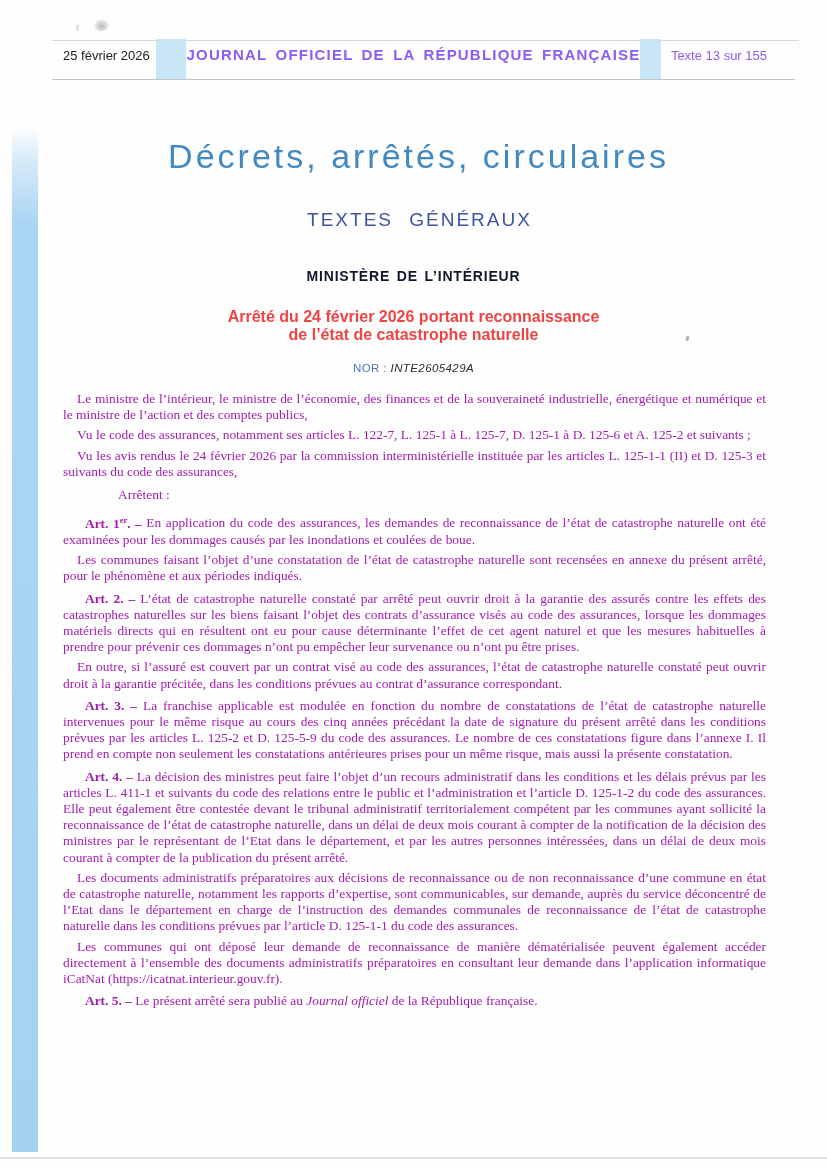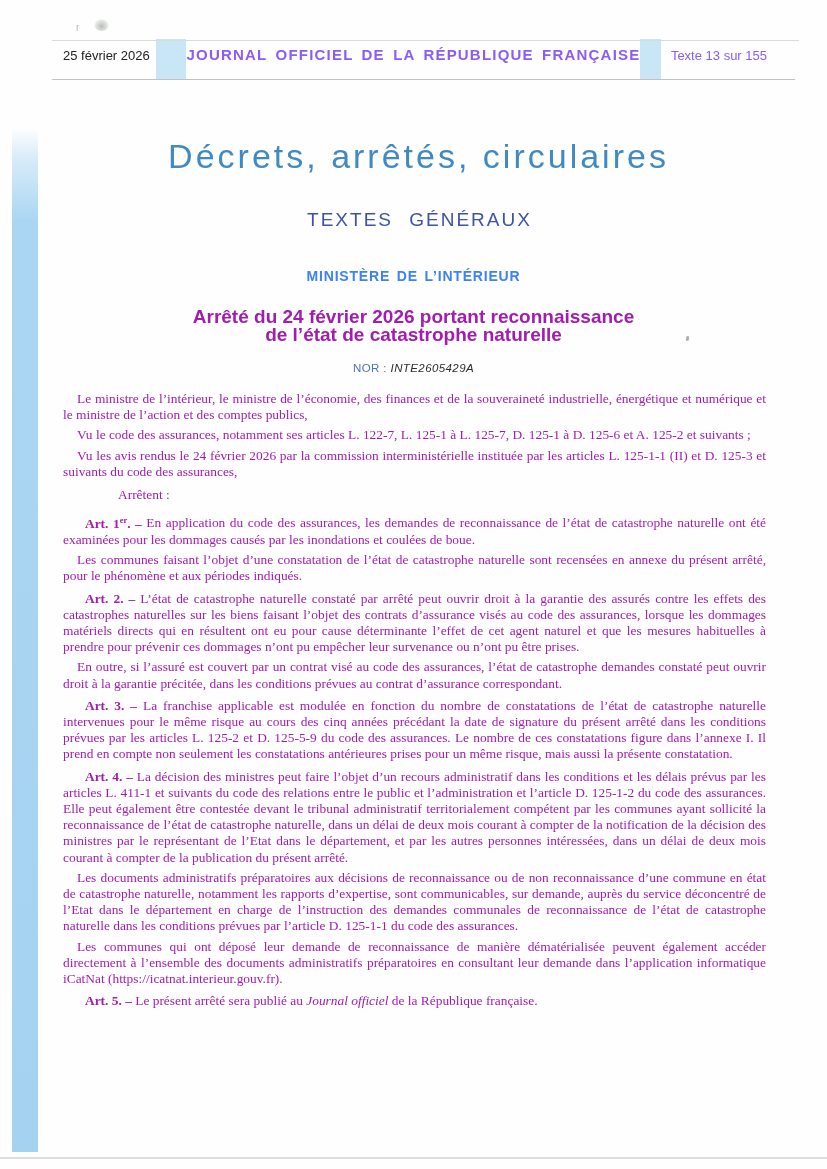--- a/index.html
+++ b/index.html
@@ -56,21 +56,21 @@
     font-size: 15px; font-weight: 700; letter-spacing: 1.2px;
     word-spacing: 3px;
   }
   .hdr-texte { right: 60px; top: 48px; font-size: 13px; color: #8b5cf6; }
 
   
   .centered { position: absolute; left: 0; right: 0; text-align: center; font-family: "Liberation Sans", sans-serif; }
   .doc-title { top: 137px; font-size: 34px; letter-spacing: 3px; font-weight: 500; margin-left: 10px; }
   .doc-subtitle { top: 209px; font-size: 19px; letter-spacing: 2px; word-spacing: 9px; font-weight: 500; padding-left: 12px; }
   .ministry { top: 268px; font-size: 14px; font-weight: 700; letter-spacing: 0.8px; word-spacing: 2px; }
-  .decree-title { top: 308px; font-size: 19px; font-weight: 700; color: #a21caf; line-height: 18px; }
+  .decree-title { top: 308px; font-size: 16px; font-weight: 700; color: #ef4444; line-height: 18px; }
   .nor-line { top: 362px; font-size: 11.5px; letter-spacing: 0.4px; }
   .nor-line .nor-value { font-style: italic; color: #2c2c2e; }
 
   
   .doc-body {
     position: absolute; left: 63px; top: 391px; width: 703px;
     font-size: 13.4px; line-height: 16.2px; text-align: justify;
     color: #a21caf;
   }
   .doc-body p { margin: 0 0 4px 0; text-indent: 14px; }
@@ -93,38 +93,38 @@
 <div class="rule header-top"></div>
 <div class="rule header-bottom"></div>
 <div class="rule page-bottom"></div>
 
 <div class="hdr-text hdr-date">25 février 2026</div>
 <div class="hdr-text hdr-journal" style="color:#8b5cf6">JOURNAL OFFICIEL DE LA RÉPUBLIQUE FRANÇAISE</div>
 <div class="hdr-text hdr-texte">Texte 13 sur 155</div>
 
 <div class="centered doc-title" style="color:#4189c2">Décrets, arrêtés, circulaires</div>
 <div class="centered doc-subtitle" style="color:#3e53a4">TEXTES GÉNÉRAUX</div>
-<div class="centered ministry" style="color:#3b82f6">MINISTÈRE DE L’INTÉRIEUR</div>
+<div class="centered ministry" style="color:#0f172a">MINISTÈRE DE L’INTÉRIEUR</div>
 <div class="centered decree-title">
   <div>Arrêté du 24 février 2026 portant reconnaissance</div>
   <div>de l’état de catastrophe naturelle</div>
 </div>
 <div class="centered nor-line"><span style="color:#4a74bb">NOR :</span> <span class="nor-value">INTE2605429A</span></div>
 
 <div class="doc-body">
   <p>Le ministre de l’intérieur, le ministre de l’économie, des finances et de la souveraineté industrielle, énergétique et numérique et le ministre de l’action et des comptes publics,</p>
   <p>Vu le code des assurances, notamment ses articles L. 122-7, L. 125-1 à L. 125-7, D. 125-1 à D. 125-6 et A. 125-2 et suivants ;</p>
   <p>Vu les avis rendus le 24 février 2026 par la commission interministérielle instituée par les articles L. 125-1-1 (II) et D. 125-3 et suivants du code des assurances,</p>
   <p class="enacting">Arrêtent :</p>
 
   <p class="art"><span class="art-label"><span>Art. 1</span><sup>er</sup><span>. –</span></span> <span>En application du code des assurances, les demandes de reconnaissance de l’état de catastrophe naturelle ont été examinées pour les dommages causés par les inondations et coulées de boue.</span></p>
   <p>Les communes faisant l’objet d’une constatation de l’état de catastrophe naturelle sont recensées en annexe du présent arrêté, pour le phénomène et aux périodes indiqués.</p>
 
   <p class="art"><span class="art-label">Art. 2. –</span> <span>L’état de catastrophe naturelle constaté par arrêté peut ouvrir droit à la garantie des assurés contre les effets des catastrophes naturelles sur les biens faisant l’objet des contrats d’assurance visés au code des assurances, lorsque les dommages matériels directs qui en résultent ont eu pour cause déterminante l’effet de cet agent naturel et que les mesures habituelles à prendre pour prévenir ces dommages n’ont pu empêcher leur survenance ou n’ont pu être prises.</span></p>
-  <p>En outre, si l’assuré est couvert par un contrat visé au code des assurances, l’état de catastrophe demandes constaté peut ouvrir droit à la garantie précitée, dans les conditions prévues au contrat d’assurance correspondant.</p>
+  <p>En outre, si l’assuré est couvert par un contrat visé au code des assurances, l’état de catastrophe naturelle constaté peut ouvrir droit à la garantie précitée, dans les conditions prévues au contrat d’assurance correspondant.</p>
 
   <p class="art"><span class="art-label">Art. 3. –</span> <span>La franchise applicable est modulée en fonction du nombre de constatations de l’état de catastrophe naturelle intervenues pour le même risque au cours des cinq années précédant la date de signature du présent arrêté dans les conditions prévues par les articles L. 125-2 et D. 125-5-9 du code des assurances. Le nombre de ces constatations figure dans l’annexe I. Il prend en compte non seulement les constatations antérieures prises pour un même risque, mais aussi la présente constatation.</span></p>
 
   <p class="art"><span class="art-label">Art. 4. –</span> <span>La décision des ministres peut faire l’objet d’un recours administratif dans les conditions et les délais prévus par les articles L. 411-1 et suivants du code des relations entre le public et l’administration et l’article D. 125-1-2 du code des assurances. Elle peut également être contestée devant le tribunal administratif territorialement compétent par les communes ayant sollicité la reconnaissance de l’état de catastrophe naturelle, dans un délai de deux mois courant à compter de la notification de la décision des ministres par le représentant de l’Etat dans le département, et par les autres personnes intéressées, dans un délai de deux mois courant à compter de la publication du présent arrêté.</span></p>
   <p>Les documents administratifs préparatoires aux décisions de reconnaissance ou de non reconnaissance d’une commune en état de catastrophe naturelle, notamment les rapports d’expertise, sont communicables, sur demande, auprès du service déconcentré de l’Etat dans le département en charge de l’instruction des demandes communales de reconnaissance de l’état de catastrophe naturelle dans les conditions prévues par l’article D. 125-1-1 du code des assurances.</p>
   <p>Les communes qui ont déposé leur demande de reconnaissance de manière dématérialisée peuvent également accéder directement à l’ensemble des documents administratifs préparatoires en consultant leur demande dans l’application informatique iCatNat (https://icatnat.interieur.gouv.fr).</p>
 
   <p class="art"><span class="art-label">Art. 5. –</span> <span>Le présent arrêté sera publié au</span> <span class="ital">Journal officiel</span> <span>de la République française.</span></p>
 </div>
 

